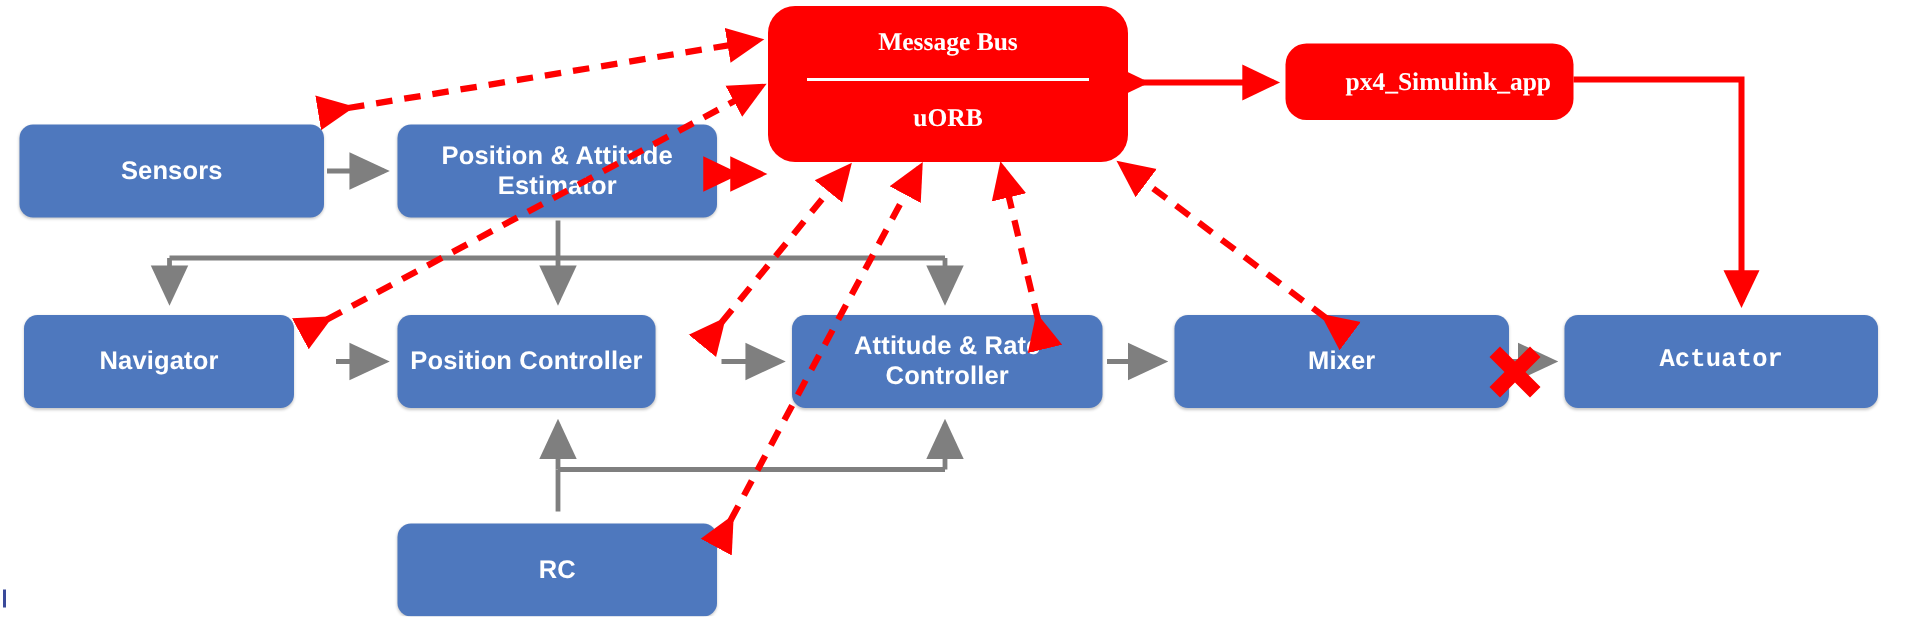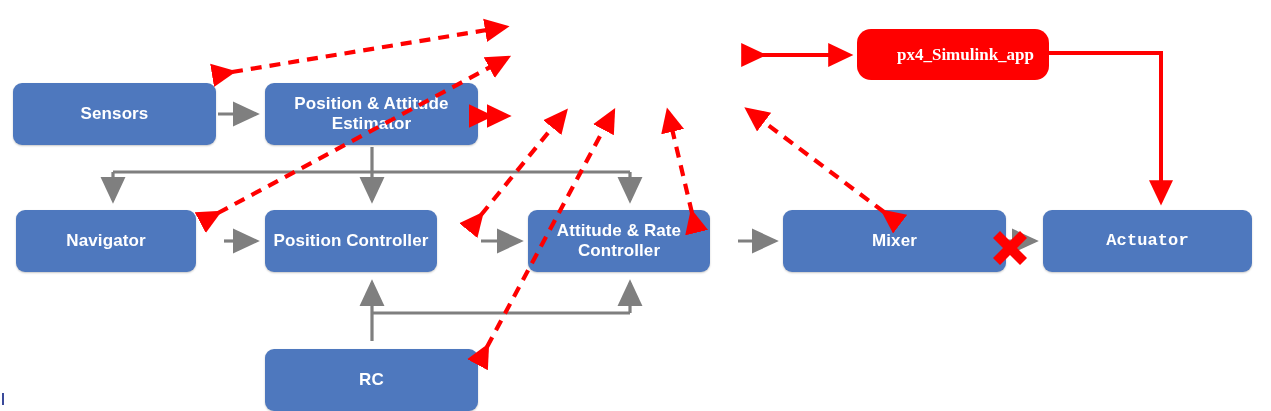--- a/index.html
+++ b/index.html
@@ -125,40 +125,45 @@
   </div>
 
   <div class="node blue" style="left:16px; top:210px; width:180px; height:62px;">
     <span>Navigator</span>
   </div>
 
   <div class="node blue" style="left:265px; top:210px; width:172px; height:62px;">
     <span>Position Controller</span>
   </div>
 
-  <div class="node blue" style="left:528px; top:210px; width:182px; height:62px;">
+  <div class="node blue" style="left:528px; top:210px; width:207px; height:62px;">
     <span>Attitude &amp; Rate Controller</span>
   </div>
 
   <div class="node blue" style="left:783px; top:210px; width:223px; height:62px;">
     <span>Mixer</span>
   </div>
 
   <div class="node blue" style="left:1043px; top:210px; width:209px; height:62px;font-family:Liberation Mono, monospace;">
     <span>Actuator</span>
   </div>
 
   <div class="node blue" style="left:265px; top:341px; width:213px; height:62px;margin-top:8px;">
     <span>RC</span>
   </div>
 
   <div class="node red" style="left:857px; top:29px; width:192px; height:51px;padding-left:25px;">
     <span>px4_Simulink_app</span>
   </div>
 
+  <div class="node red bus" style="left:512px; top:4px; width:240px; height:104px;">
+    <span class="bus-title">Message Bus</span>
+    <div class="bus-rule"></div>
+    <span class="bus-sub">uORB</span>
+  </div>
 
   <svg class="edges edges-top" viewBox="0 0 1271 411">
 
     <g stroke="#FF0000" stroke-width="4.2" fill="none" stroke-dasharray="11,8" stroke-linecap="butt">
 
       <path d="M232,72 L505,27" marker-start="url(#redArrowD)" marker-end="url(#redArrowD)"></path>
 
       <path d="M218,213 L507,58" marker-start="url(#redArrowD)" marker-end="url(#redArrowD)"></path>
 
       <path d="M481,215 L565,112" marker-start="url(#redArrowD)" marker-end="url(#redArrowD)"></path>

